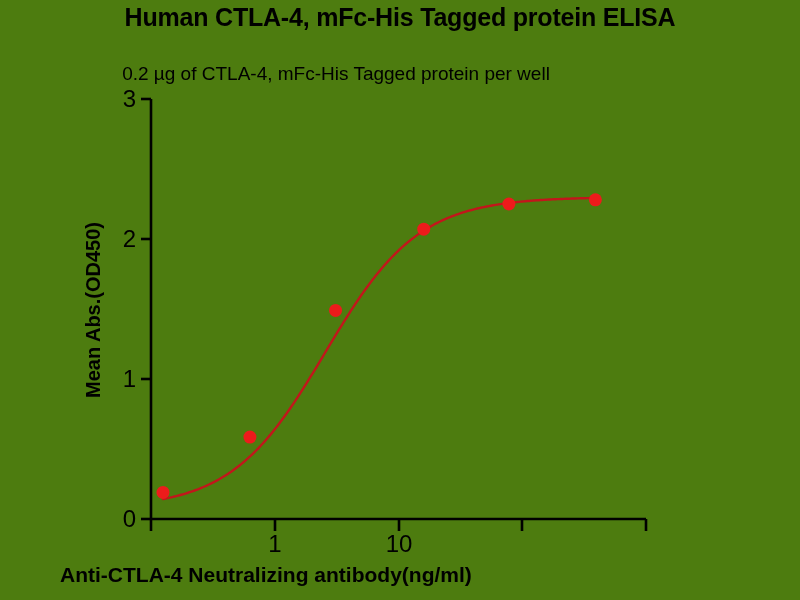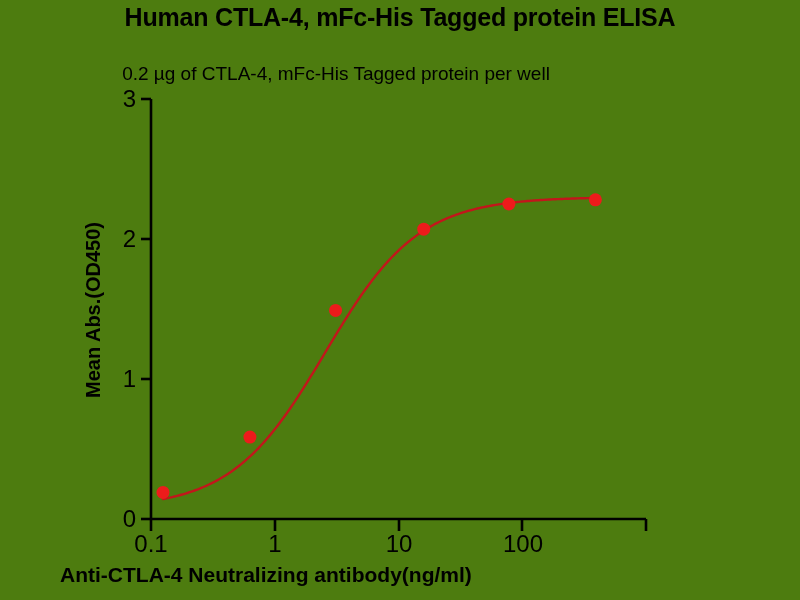--- a/index.html
+++ b/index.html
@@ -99,24 +99,22 @@
 
   <div class="ylabel">Mean Abs.(OD450)</div>
 
   <div class="xlabel">Anti-CTLA-4 Neutralizing antibody(ng/ml)</div>
 
   <div class="ytick-label" style="left:96px; top:87px;">3</div>
   <div class="ytick-label" style="left:96px; top:227px;">2</div>
   <div class="ytick-label" style="left:96px; top:367px;">1</div>
   <div class="ytick-label" style="left:96px; top:507px;">0</div>
 
-  <div class="xtick-label" style="left:96px;  top:532px;">0.1</div>
   <div class="xtick-label" style="left:220px; top:532px;">1</div>
   <div class="xtick-label" style="left:344px; top:532px;">10</div>
-  <div class="xtick-label" style="left:468px; top:532px;">100</div>
 
   <svg id="plot-svg" width="800" height="600">
 
     <line id="spine-left" x1="151" y1="99" x2="151" y2="519" stroke="#000000" stroke-width="2.6"></line>
     <line id="spine-bottom" x1="151" y1="519" x2="646" y2="519" stroke="#000000" stroke-width="2.6"></line>
 
     <g>
       <line x1="141" y1="99" x2="151" y2="99" stroke="#000000" stroke-width="2.6"></line>
       <line x1="141" y1="239" x2="151" y2="239" stroke="#000000" stroke-width="2.6"></line>
       <line x1="141" y1="379" x2="151" y2="379" stroke="#000000" stroke-width="2.6"></line>

